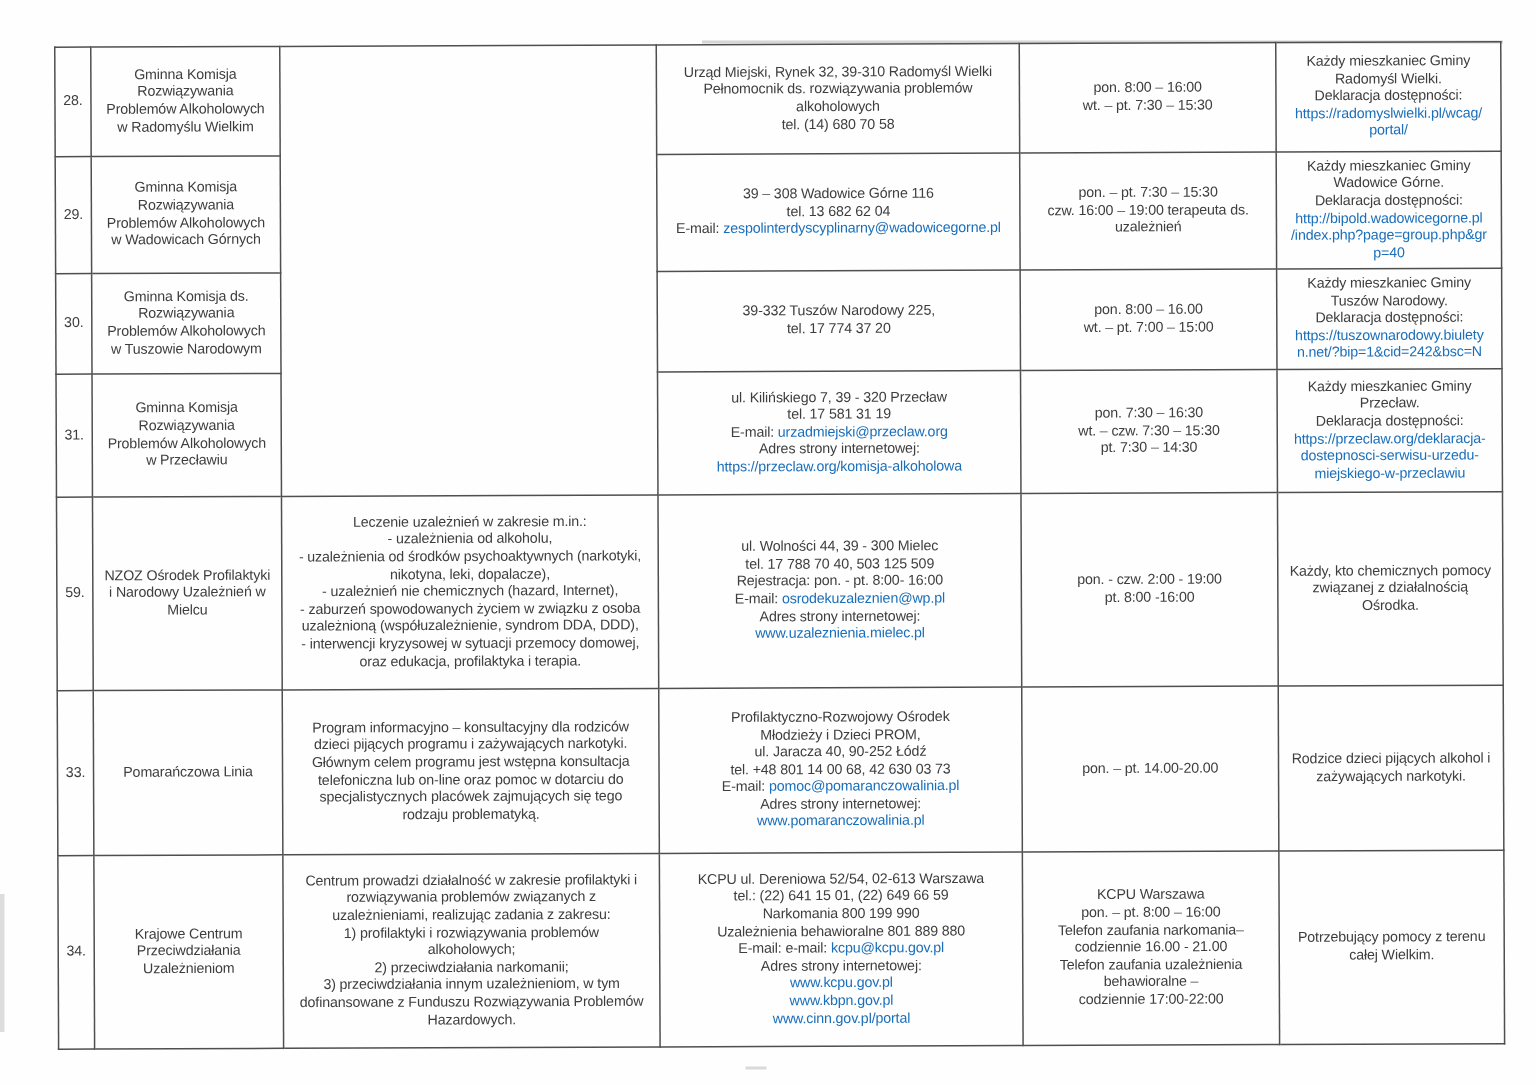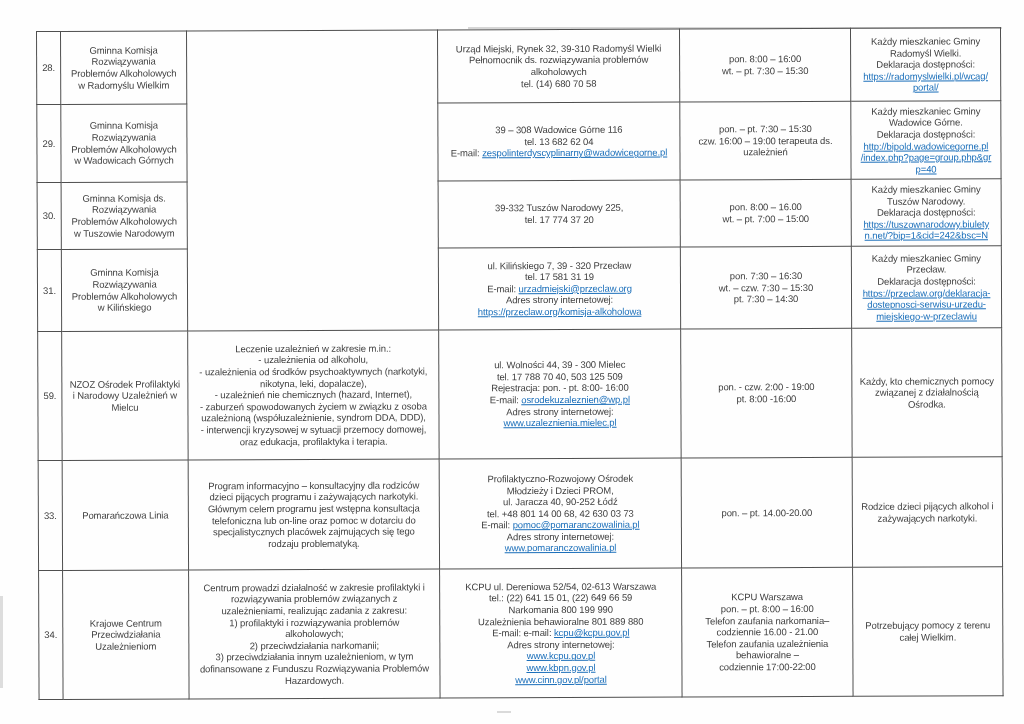--- a/index.html
+++ b/index.html
@@ -25,21 +25,21 @@
     color:#3e3e3e;
   }
   table.doc tr:nth-child(1){height:73px;}
   table.doc tr:nth-child(2){height:78px;}
   table.doc tr:nth-child(3){height:67px;}
   table.doc tr:nth-child(4){height:82px;}
   table.doc tr:nth-child(5){height:129px;}
   table.doc tr:nth-child(6){height:110px;}
   table.doc tr:nth-child(7){height:129px;}
   .ln{white-space:nowrap;}
-  a.lnk{color:#1b6fba;text-decoration:underline;cursor:pointer;}
+  a.lnk{color:#1b6fba;cursor:pointer;}
   
   .artifact{position:absolute;background:#b5b5b5;}
   .artifact-top{left:468px;top:27px;width:534px;height:2px;opacity:.55;}
   .artifact-left{left:0;top:596px;width:3px;height:92px;opacity:.45;}
   .artifact-bottom{left:497px;top:711px;width:14px;height:2px;opacity:.5;}
 </style>
 </head>
 <body>
 
 <div class="page">
@@ -134,21 +134,21 @@
             <div class="ln"><a class="lnk">https://tuszownarodowy.biulety</a></div>
             <div class="ln"><a class="lnk">n.net/?bip=1&amp;cid=242&amp;bsc=N</a></div>
           </td>
         </tr>
         <tr>
           <td class="col-no">31.</td>
           <td class="col-name">
             <div class="ln"><span>Gminna Komisja</span></div>
             <div class="ln"><span>Rozwiązywania</span></div>
             <div class="ln"><span>Problemów Alkoholowych</span></div>
-            <div class="ln"><span>w Kilińskiego</span></div>
+            <div class="ln"><span>w Przecławiu</span></div>
           </td>
           <td class="col-contact">
             <div class="ln"><span>ul. Kilińskiego 7, 39 - 320 Przecław</span></div>
             <div class="ln"><span>tel. 17 581 31 19</span></div>
             <div class="ln"><span>E-mail: </span><a class="lnk">urzadmiejski@przeclaw.org</a></div>
             <div class="ln"><span>Adres strony internetowej:</span></div>
             <div class="ln"><a class="lnk">https://przeclaw.org/komisja-alkoholowa</a></div>
           </td>
           <td class="col-hours">
             <div class="ln"><span>pon. 7:30 – 16:30</span></div>

